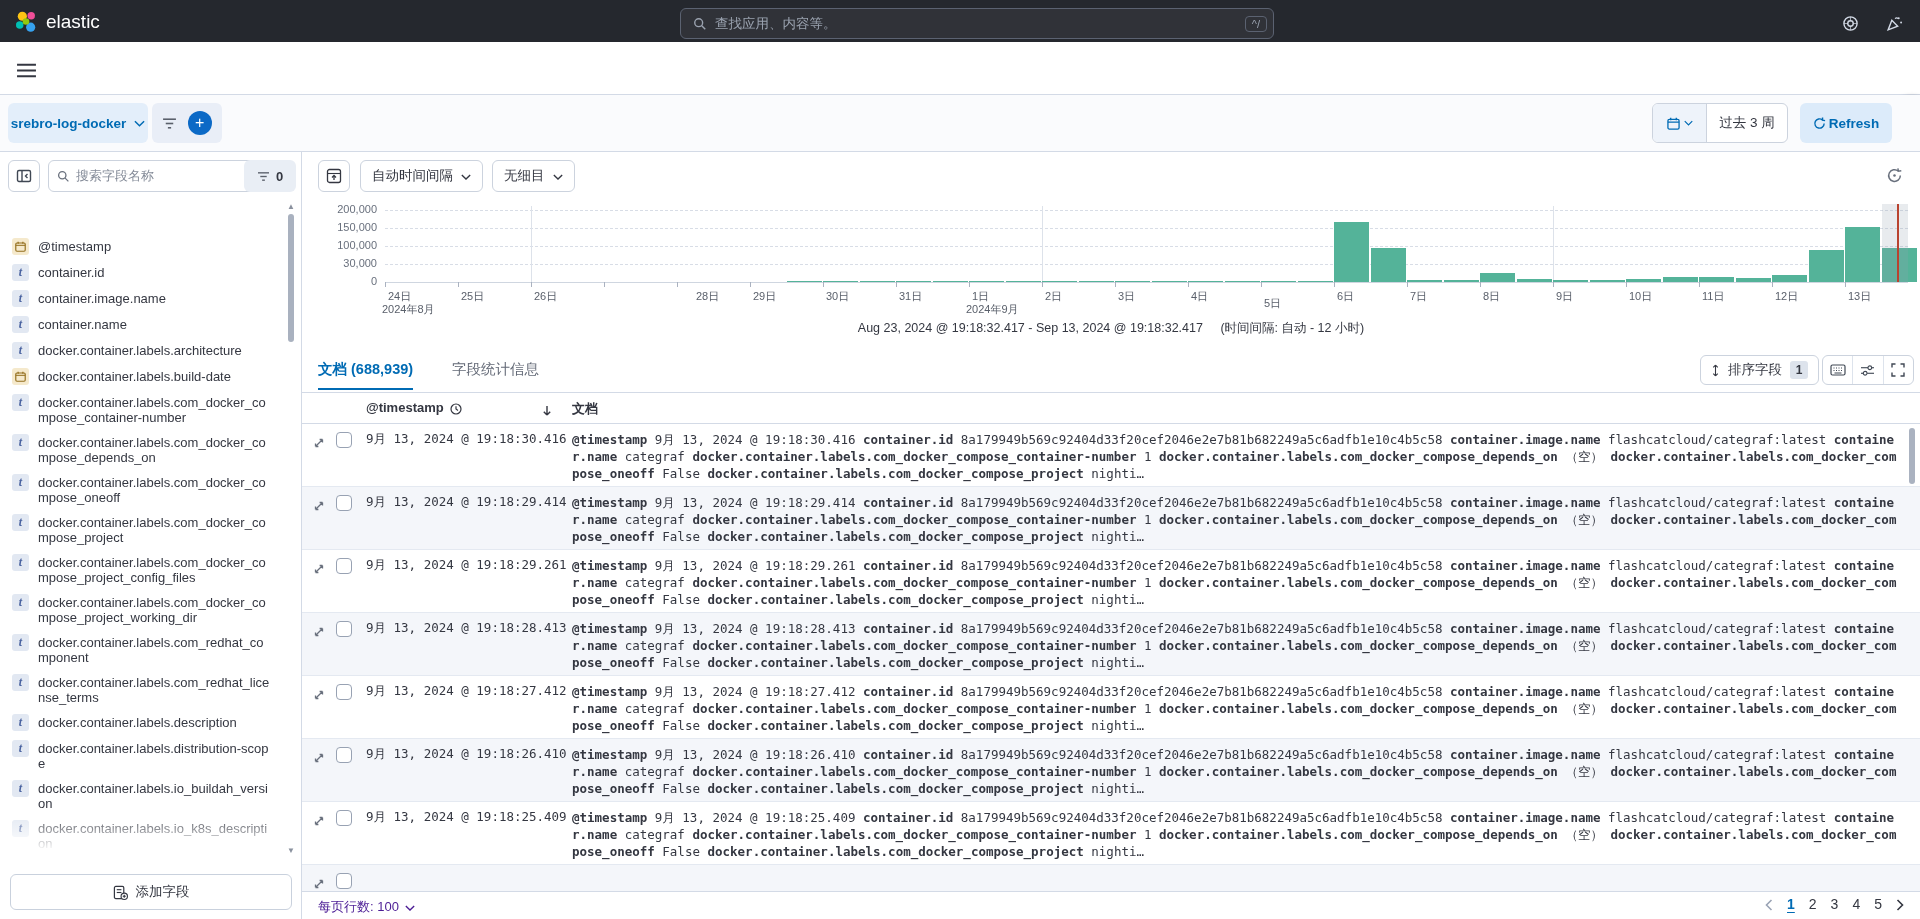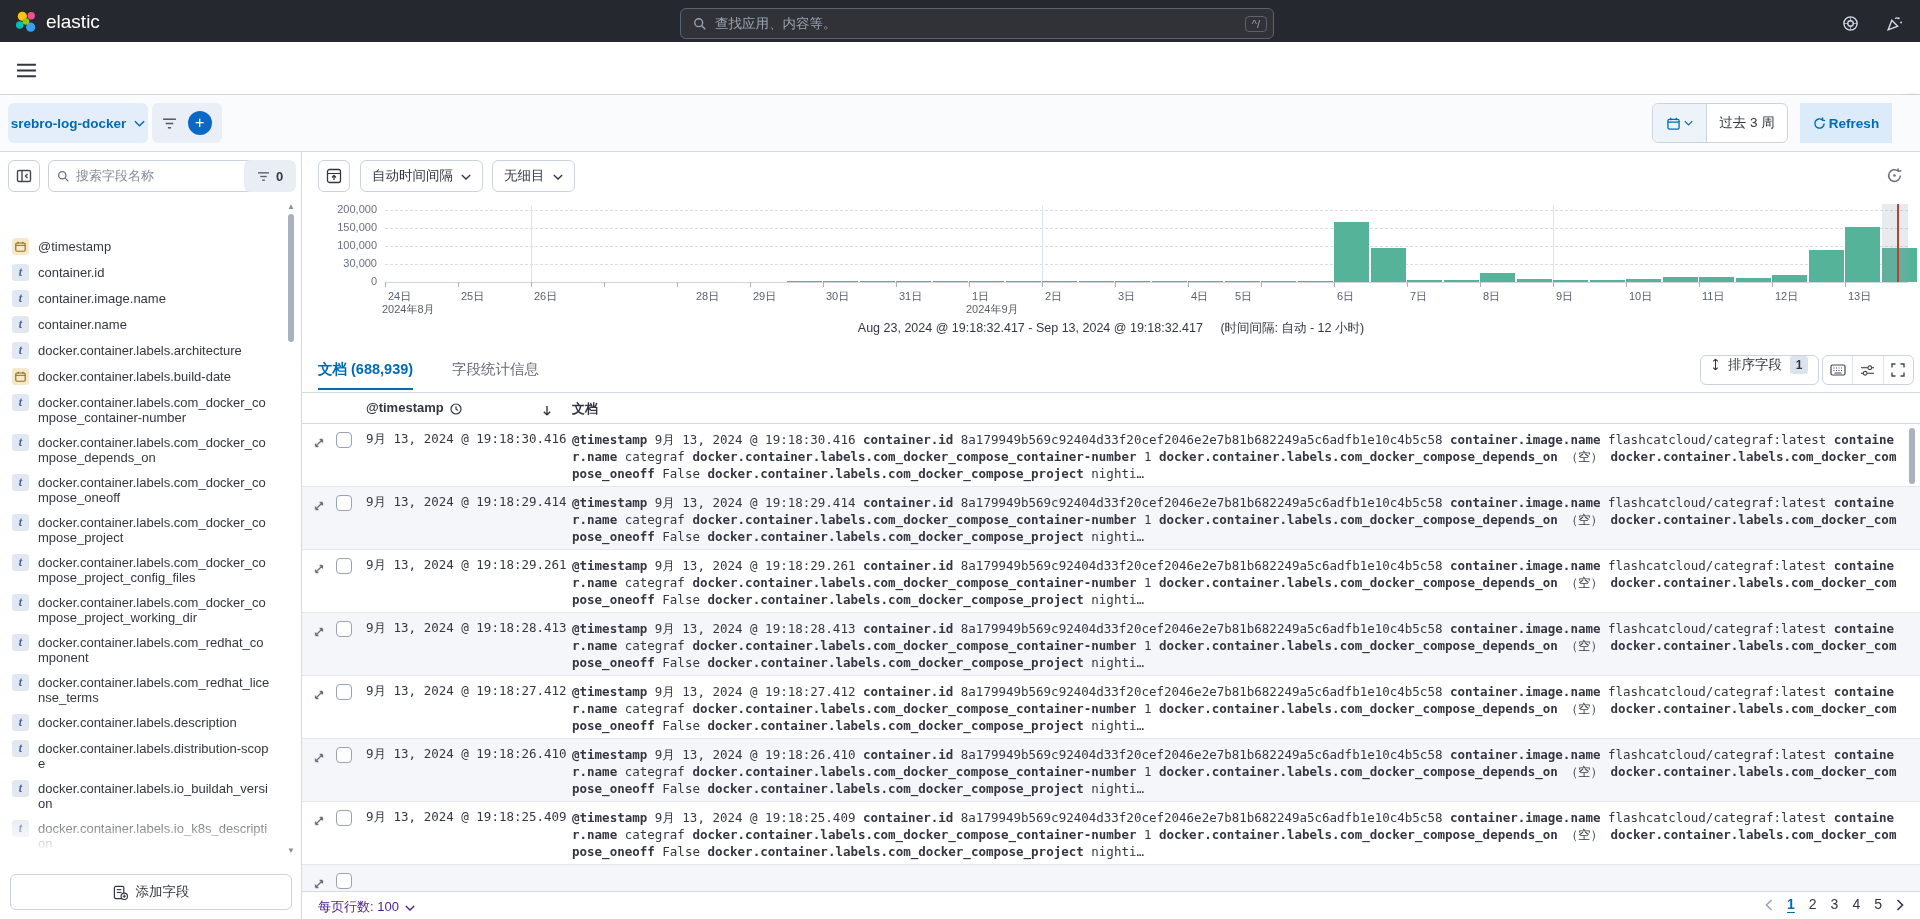--- a/index.html
+++ b/index.html
@@ -39,21 +39,21 @@
     display:flex;align-items:center;justify-content:space-evenly}
   #plusBtn{width:24px;height:24px;border-radius:50%;background:#0b69c6;color:#fff;font-size:16px;
     display:flex;align-items:center;justify-content:center;line-height:1}
   #kqlBar{position:absolute;left:232px;top:8px;width:1410px;height:40px;background:#fff;border:1px solid #ccd3de;
     border-radius:6px;display:flex;align-items:center;padding:0 12px;color:#69707d}
   #kqlBar .ph{font-size:14px;color:#848b98;margin-left:10px}
   #dateGroup{position:absolute;left:1652px;top:8px;width:136px;height:40px;border:1px solid #ccd3de;border-radius:6px;
     background:#fff;display:flex;align-items:stretch;overflow:hidden}
   #dateQuick{width:54px;background:#eef3fa;border-right:1px solid #ccd3de;display:flex;align-items:center;justify-content:center;gap:4px;color:#006bb4}
   #dateText{flex:1;display:flex;align-items:center;justify-content:center;font-size:13.5px;color:#343741}
-  #refreshBtn{position:absolute;left:1800px;top:8px;width:92px;height:40px;background:#dcebfa;border-radius:0;
+  #refreshBtn{position:absolute;left:1800px;top:8px;width:92px;height:40px;background:#dcebfa;border-radius:6px;
     color:#006bb4;font-size:13.5px;font-weight:600;display:flex;align-items:center;justify-content:center;gap:3px}
 
   
   #sidebar{position:absolute;left:0;top:152px;width:302px;height:767px;background:#fff;border-right:1px solid #d3dae6}
   #sbCollapse{position:absolute;left:8px;top:8px;width:32px;height:32px;border:1px solid #ccd3de;border-radius:6px;
     display:flex;align-items:center;justify-content:center;color:#404854;background:#fff}
   #sbSearch{position:absolute;left:48px;top:8px;width:232px;height:32px;border:1px solid #ccd3de;border-radius:6px;
     background:#fff;display:flex;align-items:center;padding:0 8px;color:#69707d}
   #sbSearch .ph{font-size:13px;color:#848b98;margin-left:6px}
   #sbFilterChip{position:absolute;left:244px;top:8px;width:52px;height:32px;background:#e9eef5;border-radius:6px;
@@ -102,21 +102,21 @@
   #partialBand{position:absolute;top:0;height:78px;background:rgba(152,162,179,.22)}
   #nowLine{position:absolute;top:0;width:2px;height:78px;background:#b9432f}
   #caption{position:absolute;left:0;top:168px;width:1618px;text-align:center;font-size:12.5px;color:#343741}
   #caption .gap{display:inline-block;width:14px}
 
   
   #tabDocs{position:absolute;left:16px;top:208px;font-size:14.5px;font-weight:600;color:#006bb4;
     padding-bottom:9px;border-bottom:2.5px solid #006bb4;cursor:pointer}
   #tabStats{position:absolute;left:150px;top:208px;font-size:14.5px;color:#646a77;cursor:pointer}
   #sortBtn{position:absolute;left:1398px;top:203px;height:30px;border:1px solid #ccd3de;border-radius:6px;background:#fff;
-    display:flex;gap:8px;padding:0 10px;font-size:13.5px;color:#343741}
+    display:flex;align-items:center;gap:8px;padding:0 10px;font-size:13.5px;color:#343741}
   #sortBadge{min-width:18px;height:18px;background:#dde3ec;border-radius:3px;font-size:12px;font-weight:600;
     display:flex;align-items:center;justify-content:center}
   #gridBtns{position:absolute;left:1520px;top:203px;width:92px;height:30px;border:1px solid #ccd3de;border-radius:6px;
     background:#fff;display:flex;align-items:stretch}
   #gridBtns .gb{flex:1;display:flex;align-items:center;justify-content:center;color:#404854}
   #gridBtns .gb + .gb{border-left:1px solid #dde3ec}
 
   
   #gridHeader{position:absolute;left:0;top:240px;width:1618px;height:32px;border-top:1px solid #d3dae6;border-bottom:1px solid #d3dae6}
   #gridHeader .hts{position:absolute;left:64px;top:7px;font-size:13px;font-weight:700;display:flex;align-items:center;gap:6px}
@@ -459,21 +459,21 @@
       <div class="xlab" style="left: 597px;">31日</div>
       <div class="xtick" style="left: 667px;"></div>
       <div class="xlab" style="left: 670px;">1日</div>
       <div class="xtick" style="left: 740px;"></div>
       <div class="xlab" style="left: 743px;">2日</div>
       <div class="xtick" style="left: 813px;"></div>
       <div class="xlab" style="left: 816px;">3日</div>
       <div class="xtick" style="left: 886px;"></div>
       <div class="xlab" style="left: 889px;">4日</div>
       <div class="xtick" style="left: 959px;"></div>
-      <div class="xlab" style="left: 933px;">5日</div>
+      <div class="xlab" style="left: 962px; margin-top: 7px;">5日</div>
       <div class="xtick" style="left: 1032px;"></div>
       <div class="xlab" style="left: 1035px;">6日</div>
       <div class="xtick" style="left: 1105px;"></div>
       <div class="xlab" style="left: 1108px;">7日</div>
       <div class="xtick" style="left: 1178px;"></div>
       <div class="xlab" style="left: 1181px;">8日</div>
       <div class="xtick" style="left: 1251px;"></div>
       <div class="xlab" style="left: 1254px;">9日</div>
       <div class="xtick" style="left: 1324px;"></div>
       <div class="xlab" style="left: 1327px;">10日</div>

